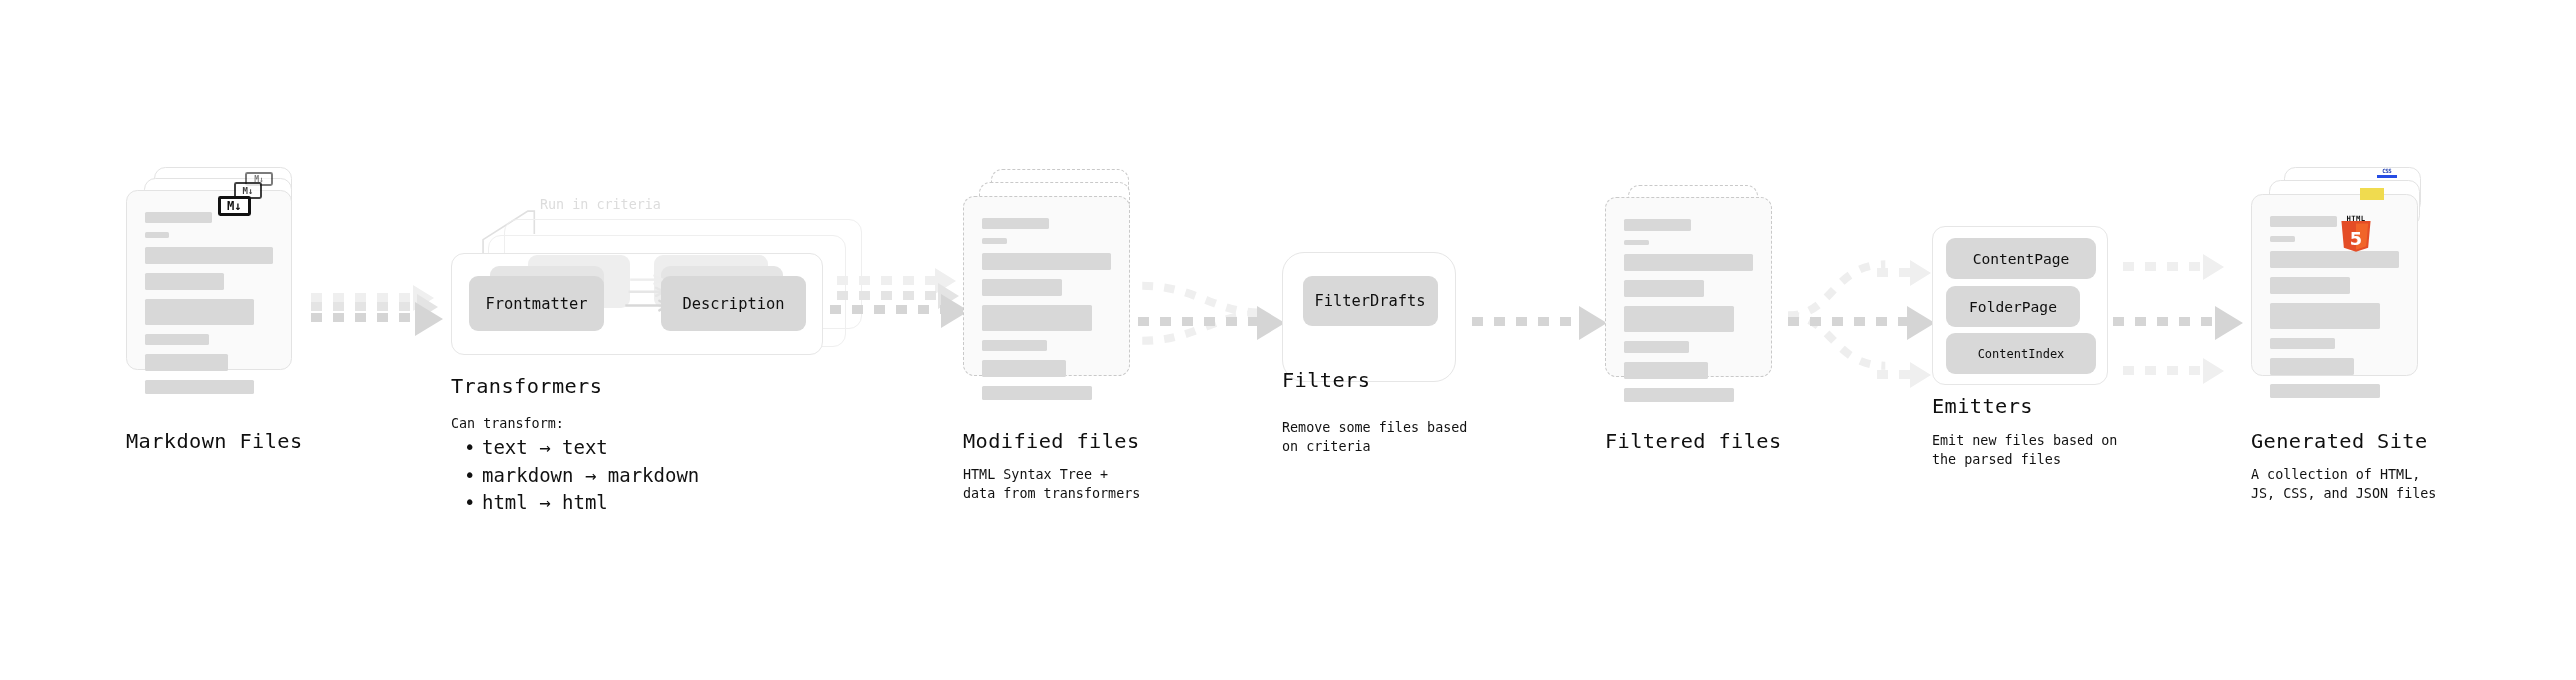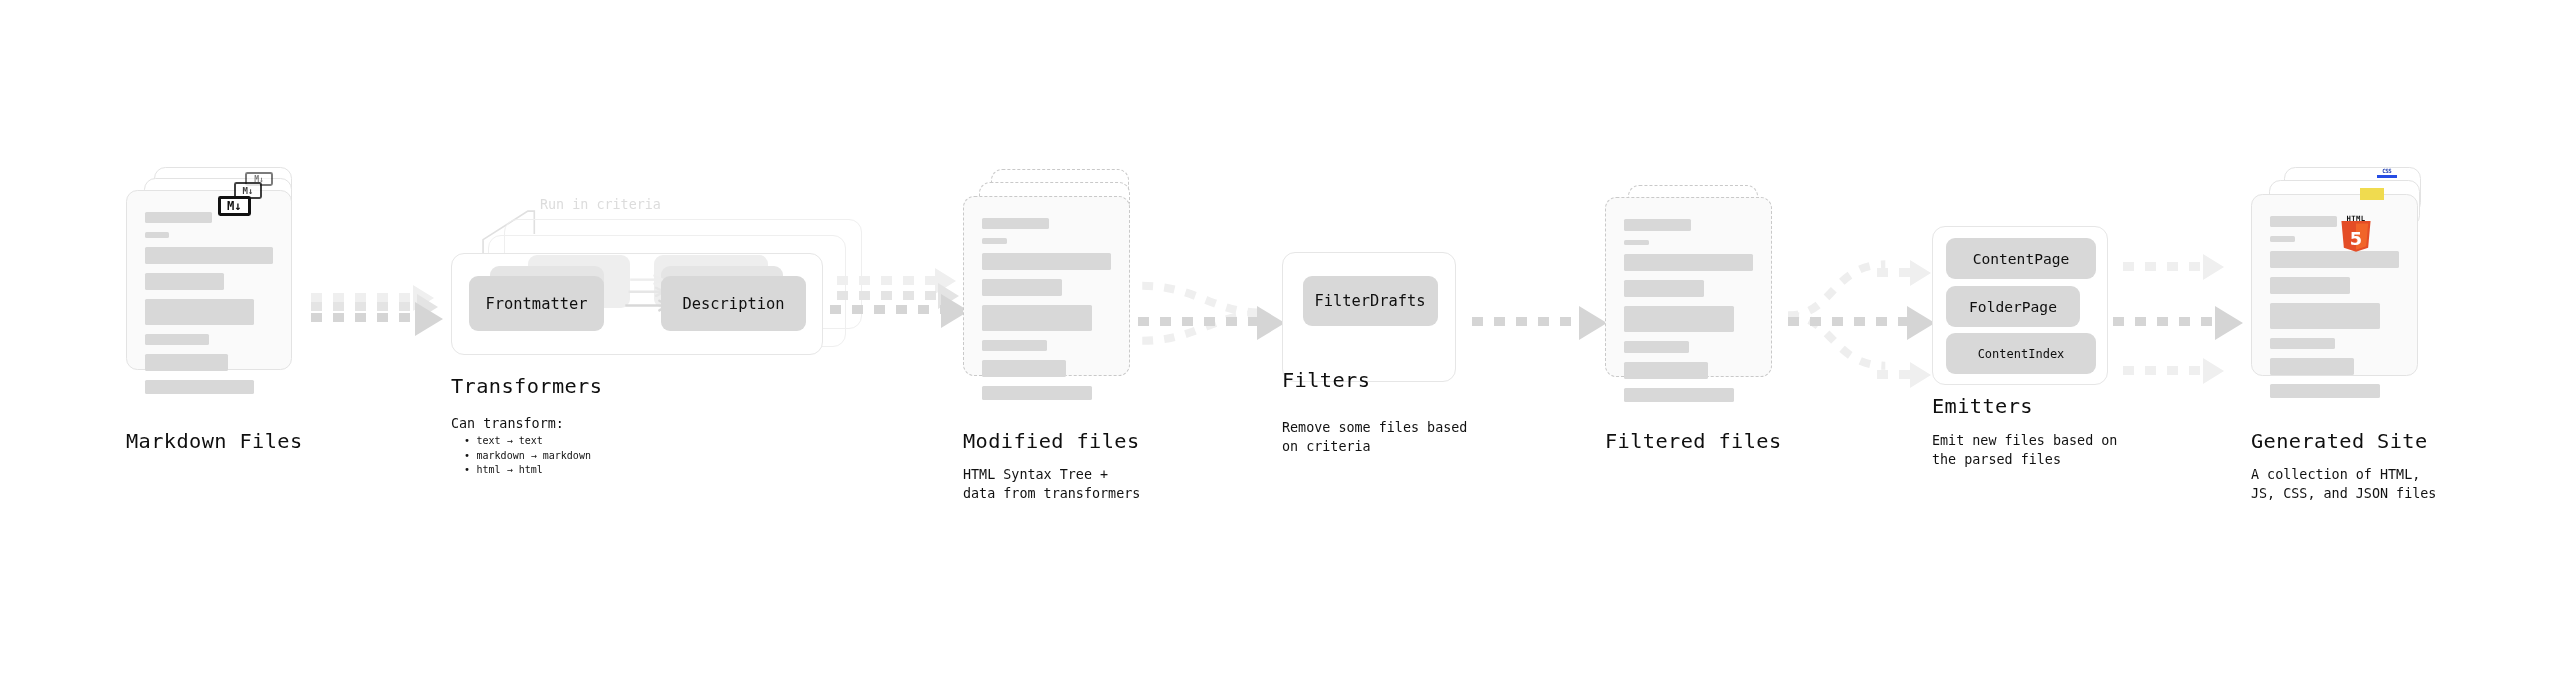--- a/index.html
+++ b/index.html
@@ -30,21 +30,21 @@
   .bar{background:#d8d8d8;border-radius:1.6px;margin-bottom:9px;}
 
   
   .title{
     font-size:20.3px;color:#0f0f0f;letter-spacing:0.4px;white-space:nowrap;
   }
   .sub{
     font-size:13.4px;color:#111111;line-height:1.45;white-space:pre-line;
   }
   .subhead{font-size:13.4px;color:#111;line-height:1.45;}
-  .blist{margin:0;padding:0 0 0 13px;list-style:none;font-size:10px;color:#111;line-height:1.45;}
+  .blist{margin:0;padding:0 0 0 13px;list-style:none;font-size:19px;color:#111;line-height:1.45;}
   .blist li:before{content:"\2022";margin-right:6.5px;}
 
   
   .gbox{
     position:absolute;box-sizing:border-box;
     border:1.6px solid #e6e6e6;border-radius:13px;background:#ffffff;
   }
   .gbox.faint{border-color:#efefef;background:transparent;}
   .pill{
     position:absolute;box-sizing:border-box;
@@ -223,21 +223,21 @@
 
   <svg class="branch" style="left:1138px;top:268px;width:146px;height:93px;" viewBox="0 0 180 115" width="146" height="93">
     <path d="M5,22 C70,22 95,55 150,55" fill="none" stroke="#efefef" stroke-width="10" stroke-dasharray="13 14" stroke-linecap="butt"></path>
     <path d="M5,90 C70,90 95,57 150,57" fill="none" stroke="#efefef" stroke-width="10" stroke-dasharray="13 14" stroke-linecap="butt"></path>
   </svg>
   <div class="arrow big c-strong" style="left:1138px;top:317px;width:146px;">
     <div class="dots" style="width:120px;"></div>
       <div class="head" style="left:119px;"></div>
   </div>
 
-  <div class="gbox" style="left:1282px;top:252px;width:174px;height:130px;">
+  <div class="gbox" style="left:1282px;top:252px;width:174px;height:130px;border-radius:22px;">
     <div class="pill" style="left:19.5px;top:23px;width:135px;height:50px;">
       <span>FilterDrafts</span>
     </div>
   </div>
   <div class="title" style="left:1282px;top:368px;">Filters</div>
   <div class="sub" style="left:1282px;top:418px;">Remove some files based
 on criteria</div>
 
   <div class="arrow big c-strong" style="left:1472px;top:317px;width:138px;">
     <div class="dots" style="width:109px;"></div>

